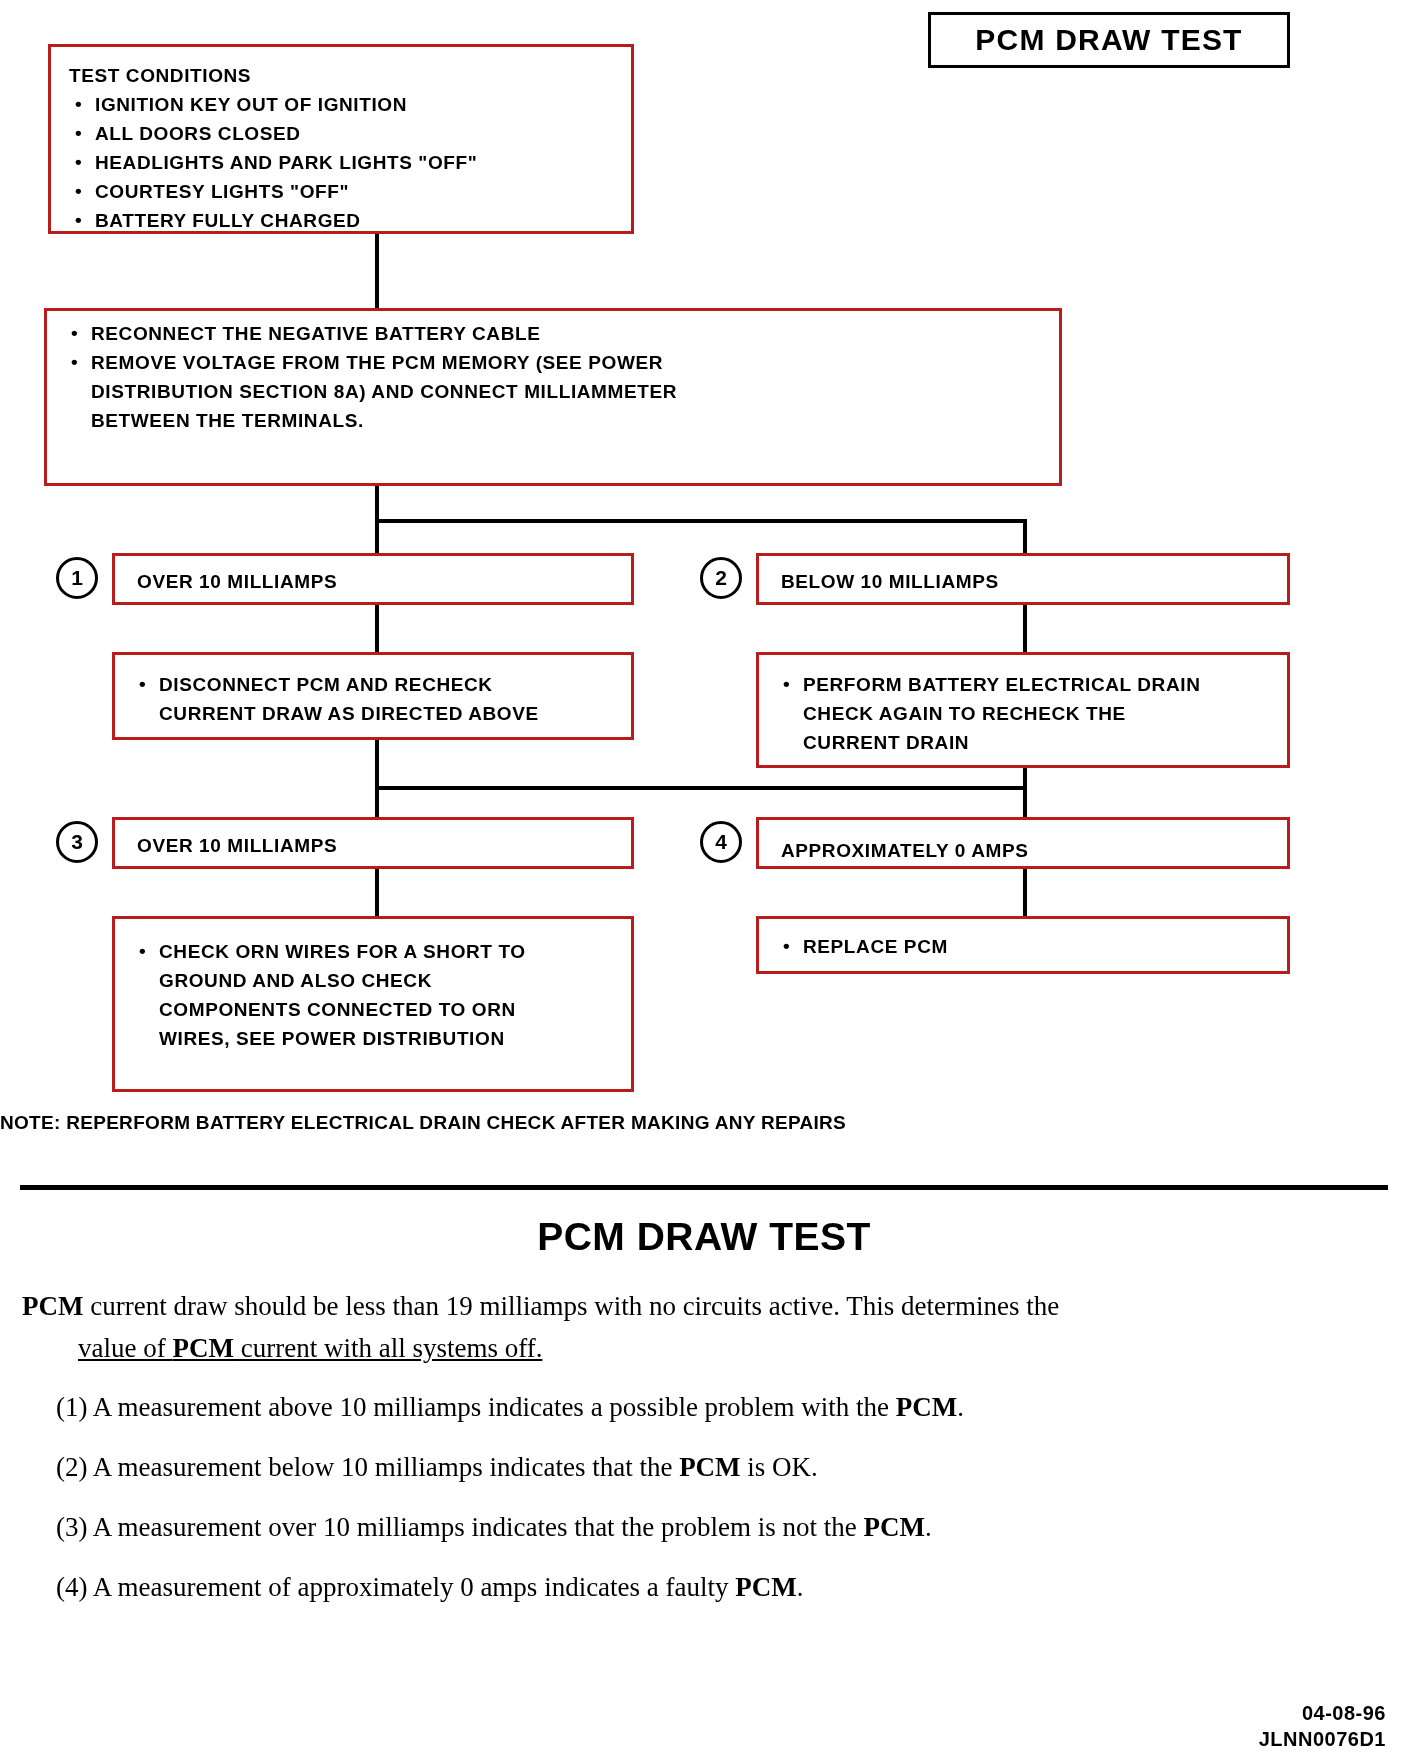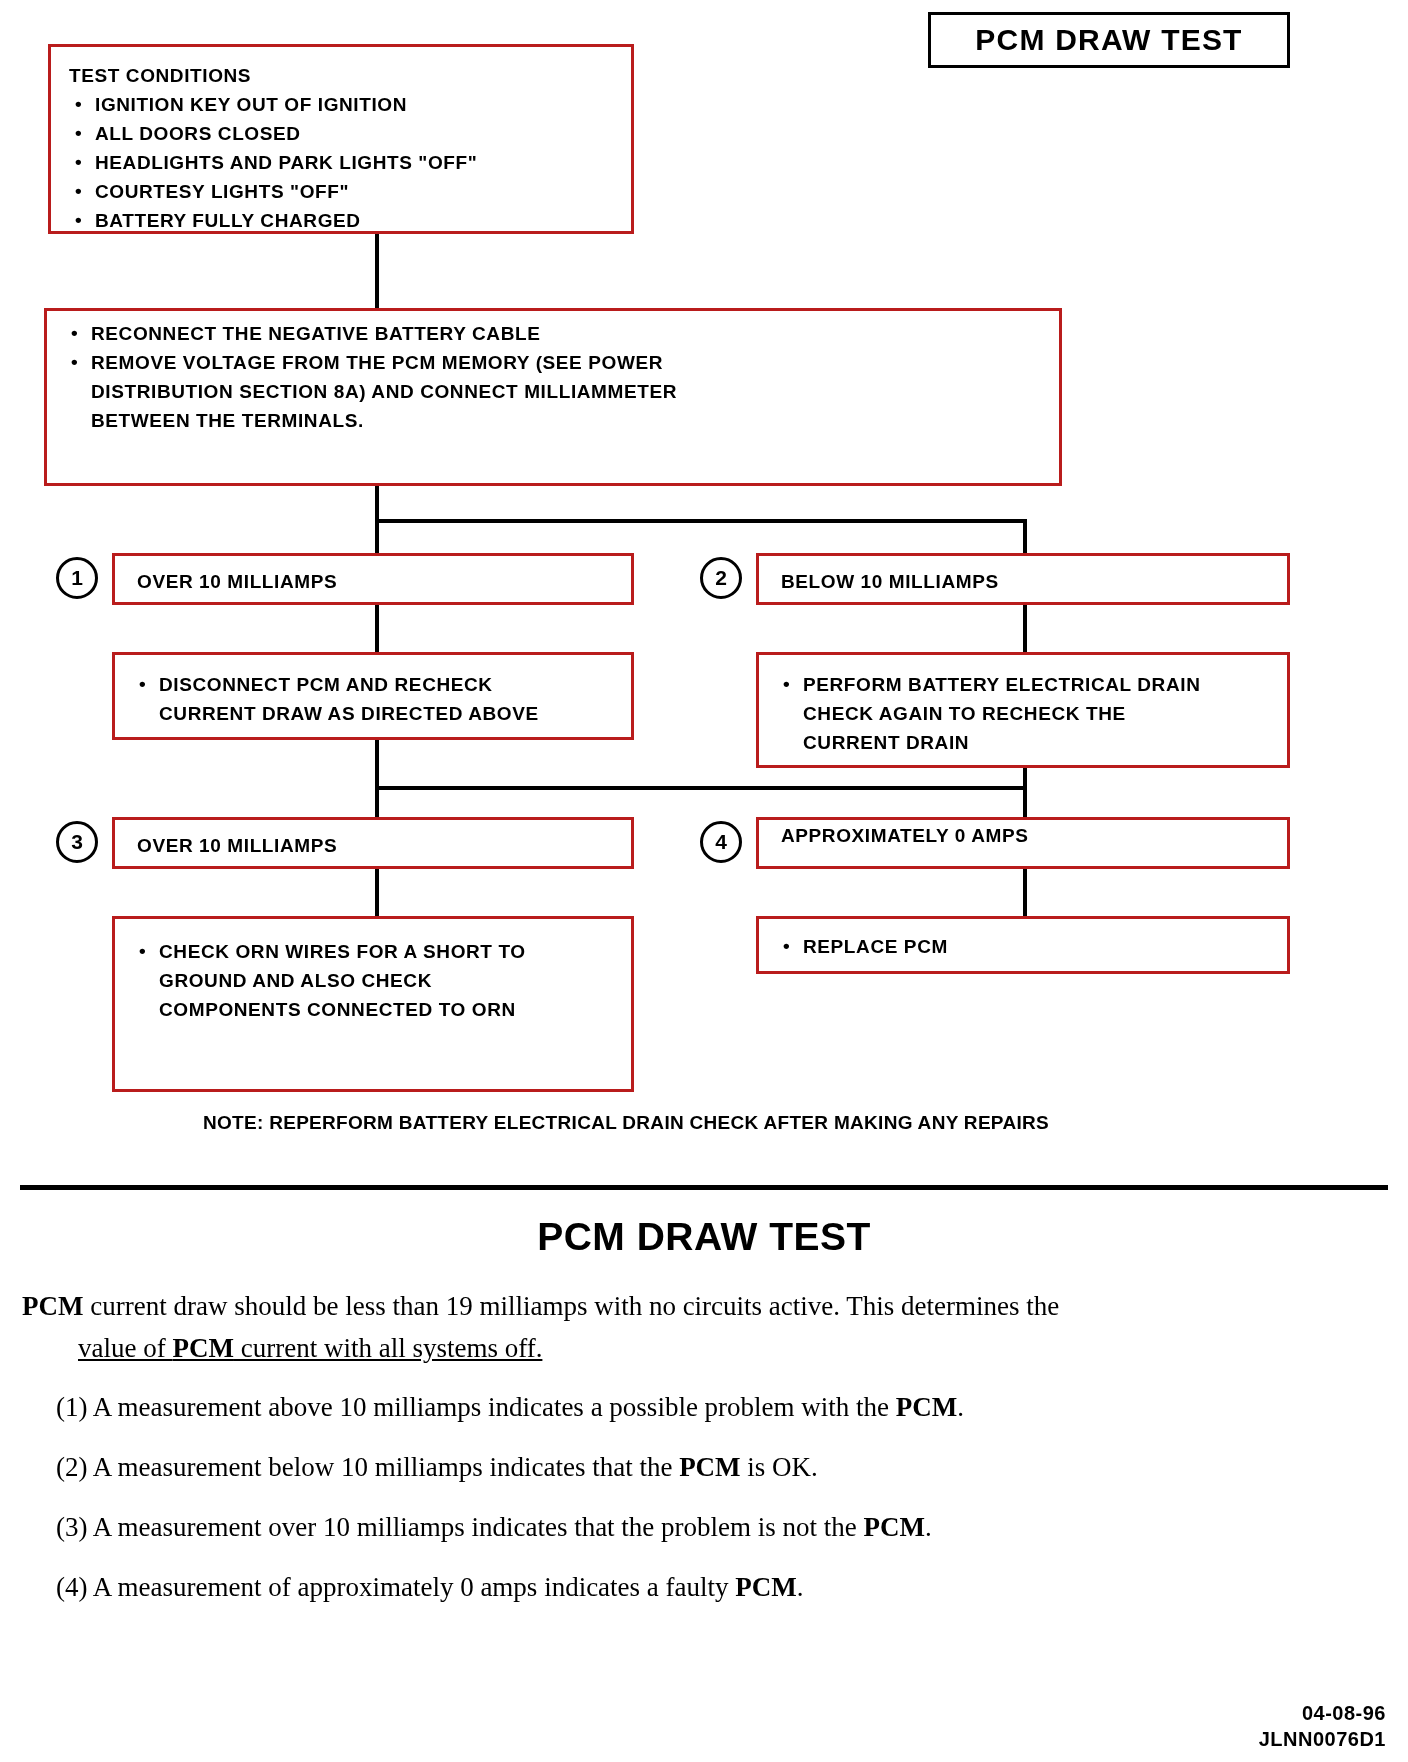--- a/index.html
+++ b/index.html
@@ -101,21 +101,21 @@
     font-weight: bold;
     font-size: 21px;
     background: #fff;
   }
 
   
   #note {
     left: 0;
     top: 1112px;
     width: 1252px;
-    text-align: center;
+    text-align: left;
     font-family: "Liberation Sans", sans-serif;
     font-weight: bold;
     font-size: 19px;
     letter-spacing: 0.3px;
   }
 
   
   #hrule {
     left: 20px;
     top: 1185px;
@@ -233,31 +233,32 @@
 <div class="line-h" style="left:375px; top:786px; width:652px;"></div>
 <div class="line-v" style="left:1023px; top:768px; height:52px;"></div>
 
 <div class="step-circle" style="left:56px; top:821px;">3</div>
 <div class="box" style="left:112px; top:817px; width:522px; height:52px;">
   <div class="fc-text" style="padding:11px 0 0 22px;">OVER 10 MILLIAMPS</div>
 </div>
 
 <div class="step-circle" style="left:700px; top:821px;">4</div>
 <div class="box" style="left:756px; top:817px; width:534px; height:52px;">
-  <div class="fc-text" style="padding:1px 0 0 22px;">APPROXIMATELY 0 AMPS</div>
+  <div class="fc-text" style="padding:16px 0 0 22px;">APPROXIMATELY 0 AMPS</div>
 </div>
 
 <div class="line-v" style="left:375px; top:869px; height:47px;"></div>
 <div class="line-v" style="left:1023px; top:869px; height:47px;"></div>
 
 <div class="box" style="left:112px; top:916px; width:522px; height:176px;">
   <div class="fc-head" style="padding:18px 0 0 18px;">
     <span class="bullet-row">CHECK ORN WIRES FOR A SHORT TO</span>
     <span class="cont">GROUND AND ALSO CHECK</span>
     <span class="cont">COMPONENTS CONNECTED TO ORN</span>
+    <span class="cont">WIRES, SEE POWER DISTRIBUTION</span>
   </div>
 </div>
 
 <div class="box" style="left:756px; top:916px; width:534px; height:58px;">
   <div class="fc-head" style="padding:13px 0 0 18px;">
     <span class="bullet-row">REPLACE PCM</span>
   </div>
 </div>
 
 <div class="abs" id="note">NOTE: REPERFORM BATTERY ELECTRICAL DRAIN CHECK AFTER MAKING ANY REPAIRS</div>

